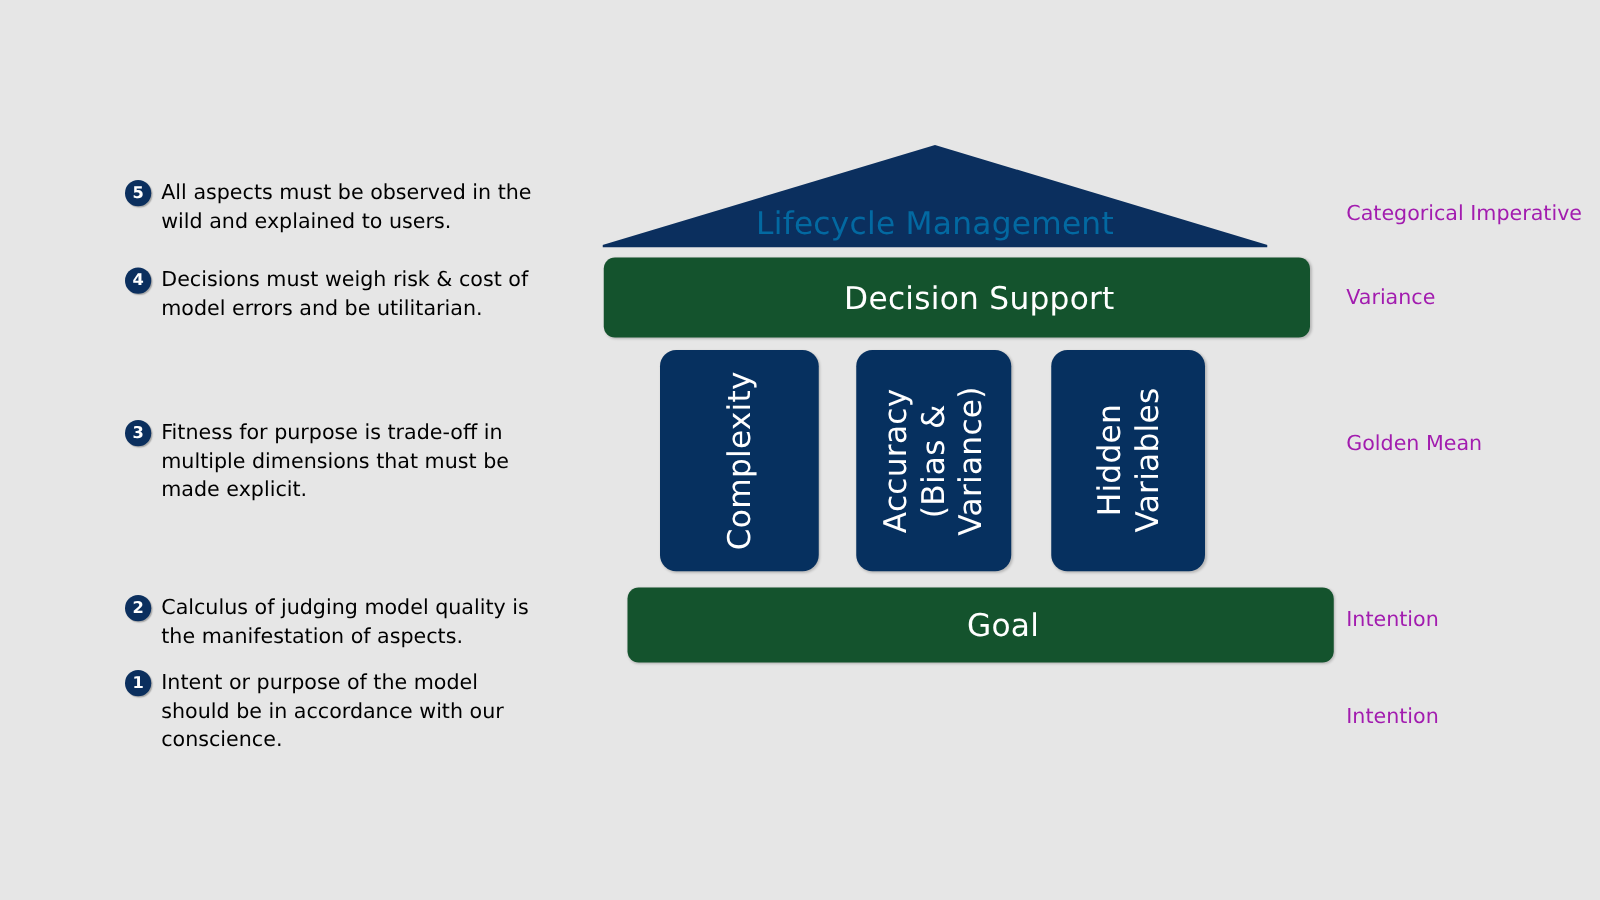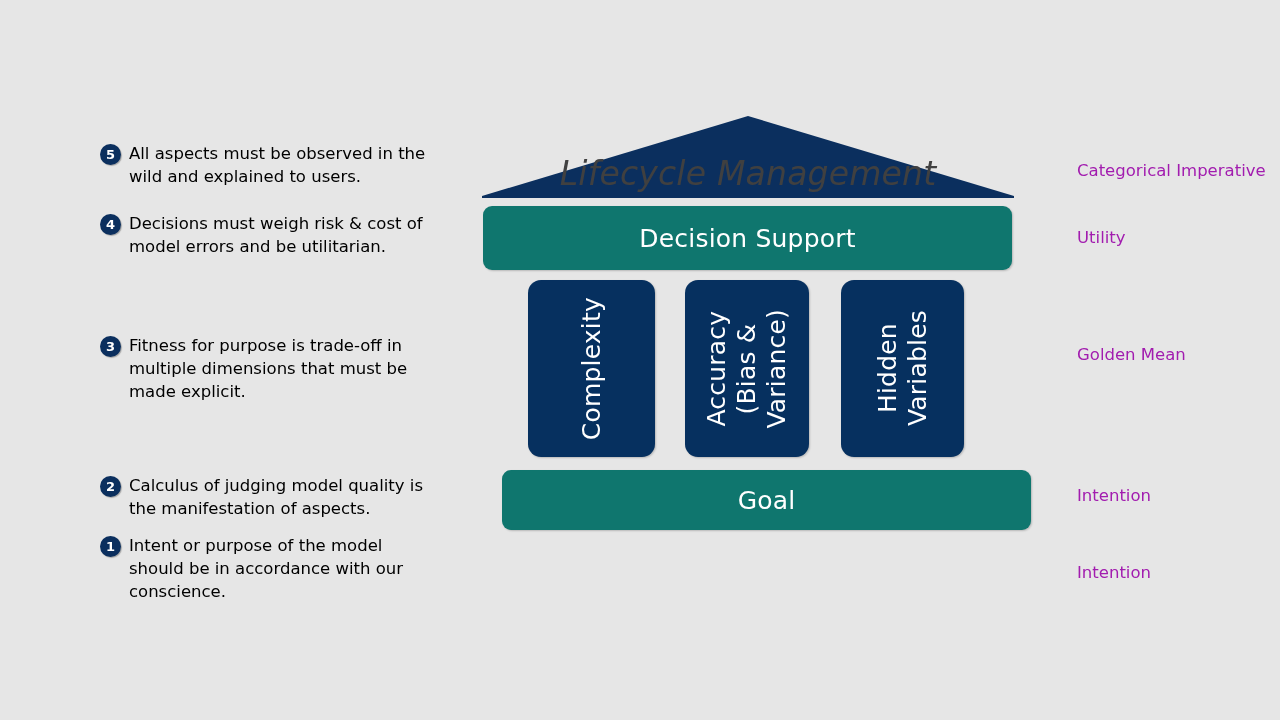--- a/index.html
+++ b/index.html
@@ -62,35 +62,35 @@
     position: absolute;
     left: 0;
     top: 0;
     width: 532px;
     height: 82px;
     display: flex;
     align-items: flex-end;
     justify-content: center;
     padding-bottom: 5px;
     box-sizing: border-box;
-    color: #404040;
-    font-size: 33px;
+    color: #0369a1;
+    font-size: 25px;
     letter-spacing: 0.2px;
-    font-style: italic;
   }
 
   .block {
     position: absolute;
-    background: #0f766e;
+    background: #14532d;
     border-radius: 9px;
     display: flex;
     align-items: center;
     justify-content: center;
     color: #ffffff;
     box-shadow: 1px 1px 2px rgba(0,0,0,0.20);
+    padding-left: 36px;
   }
   .block-label {
     font-size: 25px;
     letter-spacing: 0.2px;
     text-align: center;
   }
 
   #decision-support {
     left: 483px;
     top: 206px;
@@ -213,18 +213,18 @@
 Variables</span>
     </div>
   </div>
 
   <div class="block" id="goal-block">
     <span class="block-label">Goal</span>
   </div>
 
 
   <div class="virtue" style="top:161px;">Categorical Imperative</div>
-  <div class="virtue" style="top:228px;">Utility</div>
+  <div class="virtue" style="top:228px;">Variance</div>
   <div class="virtue" style="top:345px;">Golden Mean</div>
   <div class="virtue" style="top:486px;">Intention</div>
   <div class="virtue" style="top:563px;">Intention</div>
 
 </div>
 
 </body></html>

